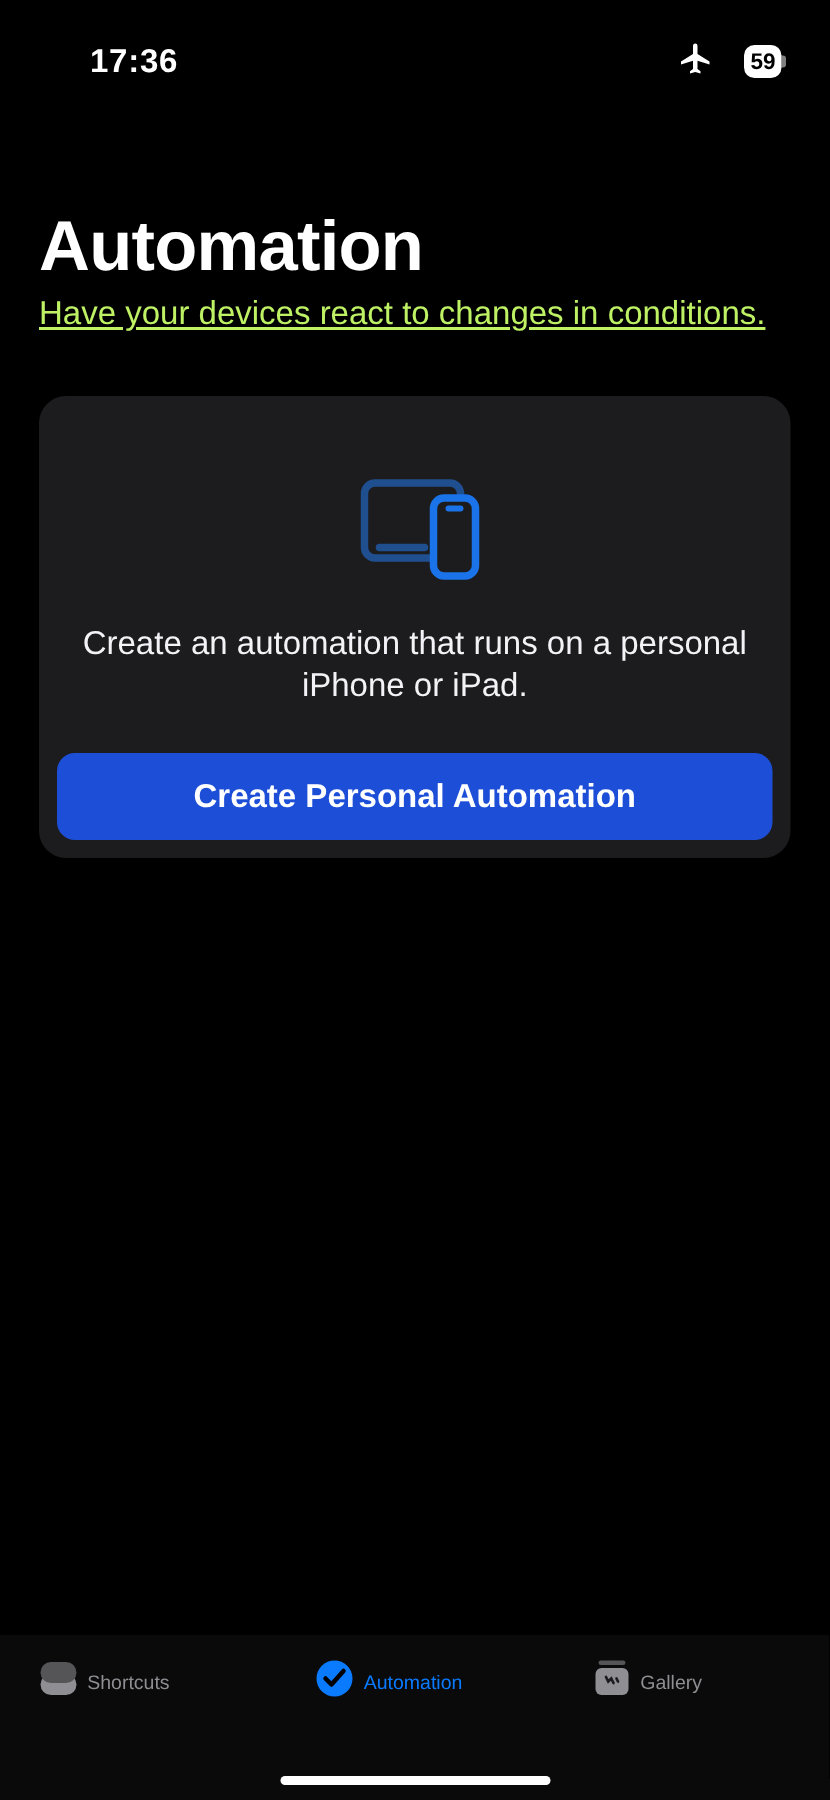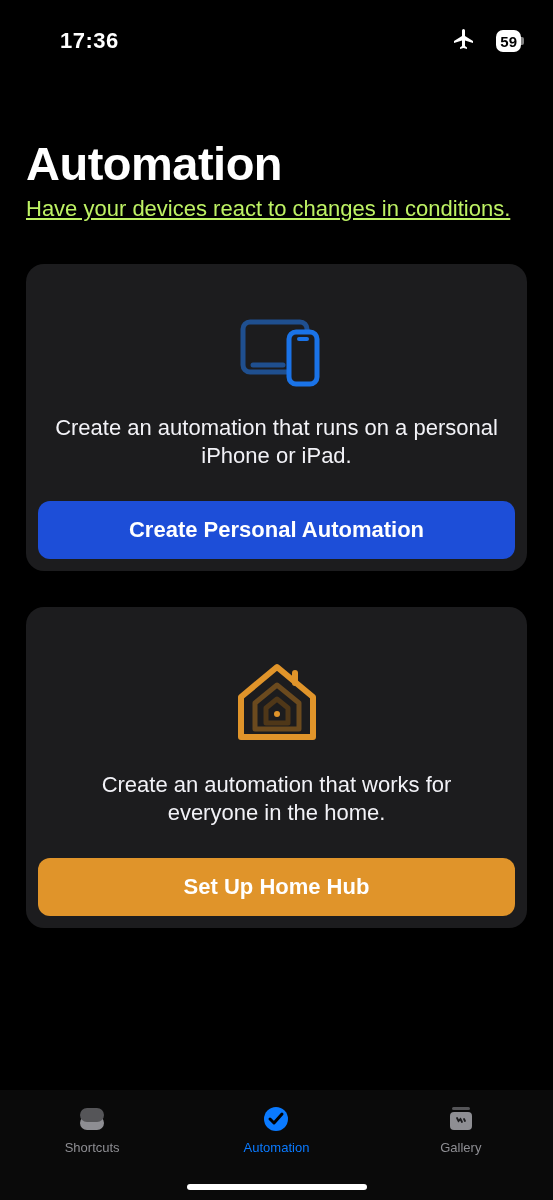--- a/index.html
+++ b/index.html
@@ -85,21 +85,21 @@
       bottom: 0; left: 0; right: 0;
       height: 110px;
       background: rgba(18,18,18,0.55);
       display: flex;
       justify-content: space-around;
       align-items: flex-start;
       padding-top: 14px;
     }
     .tab {
       display: flex;
-      flex-direction: column;
+      flex-direction: row;
       align-items: center;
       gap: 2px;
       width: 140px;
       cursor: pointer;
     }
     .tab-label { font-size: 13px; font-weight: 500; }
     .tab-inactive .tab-label { color: #8e8e93; }
     .tab-active .tab-label { color: #0a7aff; }
     .home-indicator {
       position: absolute;
@@ -142,33 +142,20 @@
         <rect x="14" y="4" width="64" height="50" rx="7" fill="none" stroke="#1f4f8f" stroke-width="5"></rect>
         <line x1="24" y1="47" x2="54" y2="47" stroke="#1f4f8f" stroke-width="5" stroke-linecap="round"></line>
         <rect x="60" y="14" width="28" height="52" rx="7" fill="#1c1c1e" stroke="#1a73e8" stroke-width="5"></rect>
         <line x1="70" y1="21" x2="78" y2="21" stroke="#1a73e8" stroke-width="4" stroke-linecap="round"></line>
       </svg>
     </div>
     <p class="card-text">Create an automation that runs on a personal iPhone or iPad.</p>
     <button class="cta cta-blue">Create Personal Automation</button>
   </div>
 
-  <div class="card">
-    <div class="card-icon">
-      <svg width="92" height="84" viewBox="0 0 92 84">
-        <path d="M46 6 L82 36 L82 76 L10 76 L10 36 Z" fill="none" stroke="#e0942a" stroke-width="6" stroke-linejoin="round"></path>
-        <line x1="64" y1="12" x2="64" y2="22" stroke="#e0942a" stroke-width="6" stroke-linecap="round"></line>
-        <path d="M46 24 L68 42 L68 68 L24 68 L24 42 Z" fill="none" stroke="#6b4a1e" stroke-width="5" stroke-linejoin="round"></path>
-        <path d="M46 38 L57 47 L57 62 L35 62 L35 47 Z" fill="none" stroke="#4f3718" stroke-width="5" stroke-linejoin="round"></path>
-        <circle cx="46" cy="53" r="3" fill="#e0942a"></circle>
-      </svg>
-    </div>
-    <p class="card-text">Create an automation that works for everyone in the home.</p>
-    <button class="cta cta-orange">Set Up Home Hub</button>
-  </div>
 
 </div>
 
 <div class="tabbar">
   <div class="tab tab-inactive">
     <span>
       <svg width="34" height="30" viewBox="0 0 34 30">
         <rect x="5" y="12" width="24" height="14" rx="7" fill="#8e8e93"></rect>
         <rect x="5" y="4" width="24" height="14" rx="7" fill="#555558"></rect>
       </svg>

